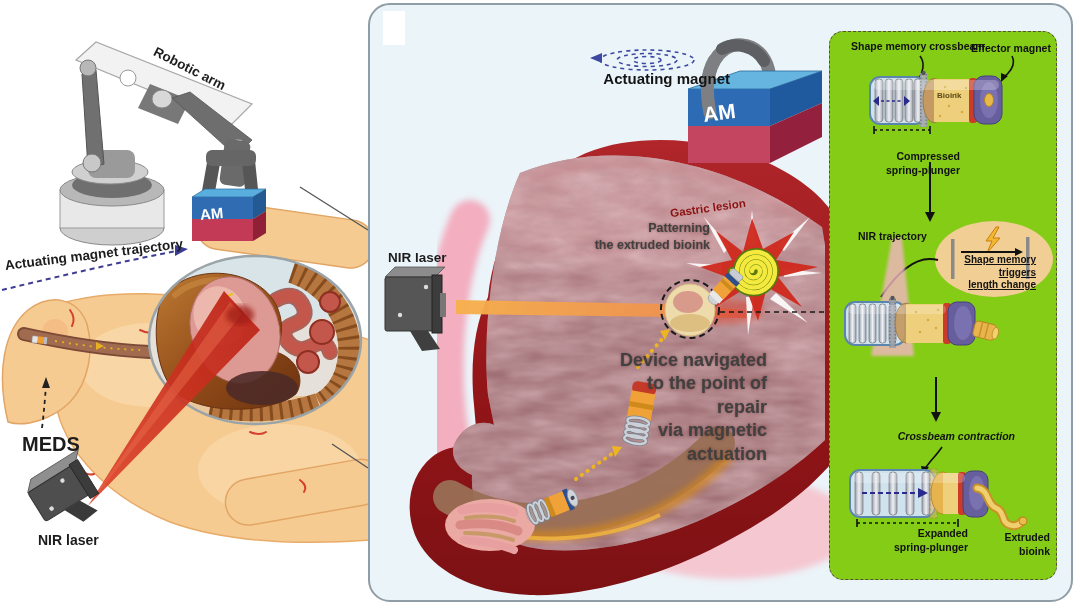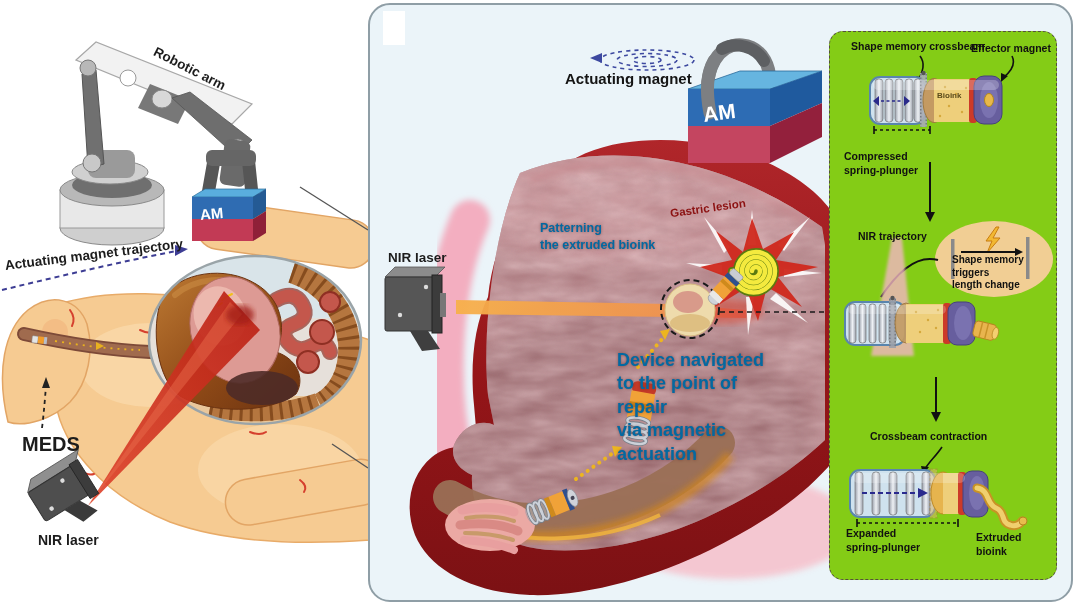--- a/index.html
+++ b/index.html
@@ -1,27 +1,27 @@
 <!DOCTYPE html>
 <html><head>
 <meta charset="utf-8">
 <style>
   html,body{margin:0;padding:0;background:#fff;}
   #stage{position:relative;width:1080px;height:608px;background:#ffffff;overflow:hidden;
          font-family:"Liberation Sans",sans-serif;color:#1a1a1a;}
   .lbl{position:absolute;white-space:nowrap;line-height:1.2;}
   .lbl-k{font-size:13.5px;font-weight:600;color:#1c1c1c;}
-  .ctr{text-align:left;white-space:normal;}
-  .white-bold{color:#0369a1;font-weight:700;text-shadow:0 0 3px rgba(90,30,30,.55);}
+  .ctr{text-align:right;white-space:normal;}
+  .white-bold{color:#404040;font-weight:700;text-shadow:0 0 3px rgba(90,30,30,.55);}
   .panel{position:absolute;left:368px;top:3px;width:705px;height:599px;
          background:#ebf4f9;border:2.5px solid #8f9ea6;border-radius:22px;box-sizing:border-box;}
   .mech{position:absolute;left:459px;top:26px;width:228px;height:549px;
         background:#84cc16;border:1.8px dashed #55503c;border-radius:14px;box-sizing:border-box;}
   .mech-lbl{font-size:10.5px;font-weight:600;color:#111;}
-  .small-lbl{font-size:10px;font-weight:600;color:#111;line-height:1.25;}
+  .small-lbl{font-size:10px;font-weight:600;color:#111;line-height:1.25;text-decoration:underline;}
   svg{position:absolute;left:0;top:0;}
 </style>
 </head>
 <body>
 
 <div id="stage">
 
   <svg width="370" height="608" viewBox="0 0 370 608">
     <defs>
       <linearGradient id="liverGrad" x1="0" y1="0" x2="1" y2="1">
@@ -553,21 +553,21 @@
       <div class="lbl ctr mech-lbl" style="left:14px;top:102px;width:116px;line-height:1.3;margin-top:16px;">
         <div>Compressed</div>
         <div>spring-plunger</div>
       </div>
       <div class="lbl mech-lbl" style="left:28px;top:198px;">NIR trajectory</div>
       <div class="lbl ctr small-lbl" style="left:122px;top:222px;width:84px;">
         <div>Shape memory</div>
         <div>triggers</div>
         <div>length change</div>
       </div>
-      <div class="lbl ctr mech-lbl" style="left:40px;top:398px;width:145px;">Crossbeam contraction</div>
+      <div class="lbl ctr mech-lbl" style="left:40px;top:398px;width:145px;font-style:italic;">Crossbeam contraction</div>
       <div class="lbl ctr mech-lbl" style="left:16px;top:495px;width:122px;line-height:1.3;">
         <div>Expanded</div>
         <div>spring-plunger</div>
       </div>
       <div class="lbl ctr mech-lbl" style="left:146px;top:499px;width:74px;line-height:1.3;">
         <div>Extruded</div>
         <div>bioink</div>
       </div>
     </div>
   </div>

